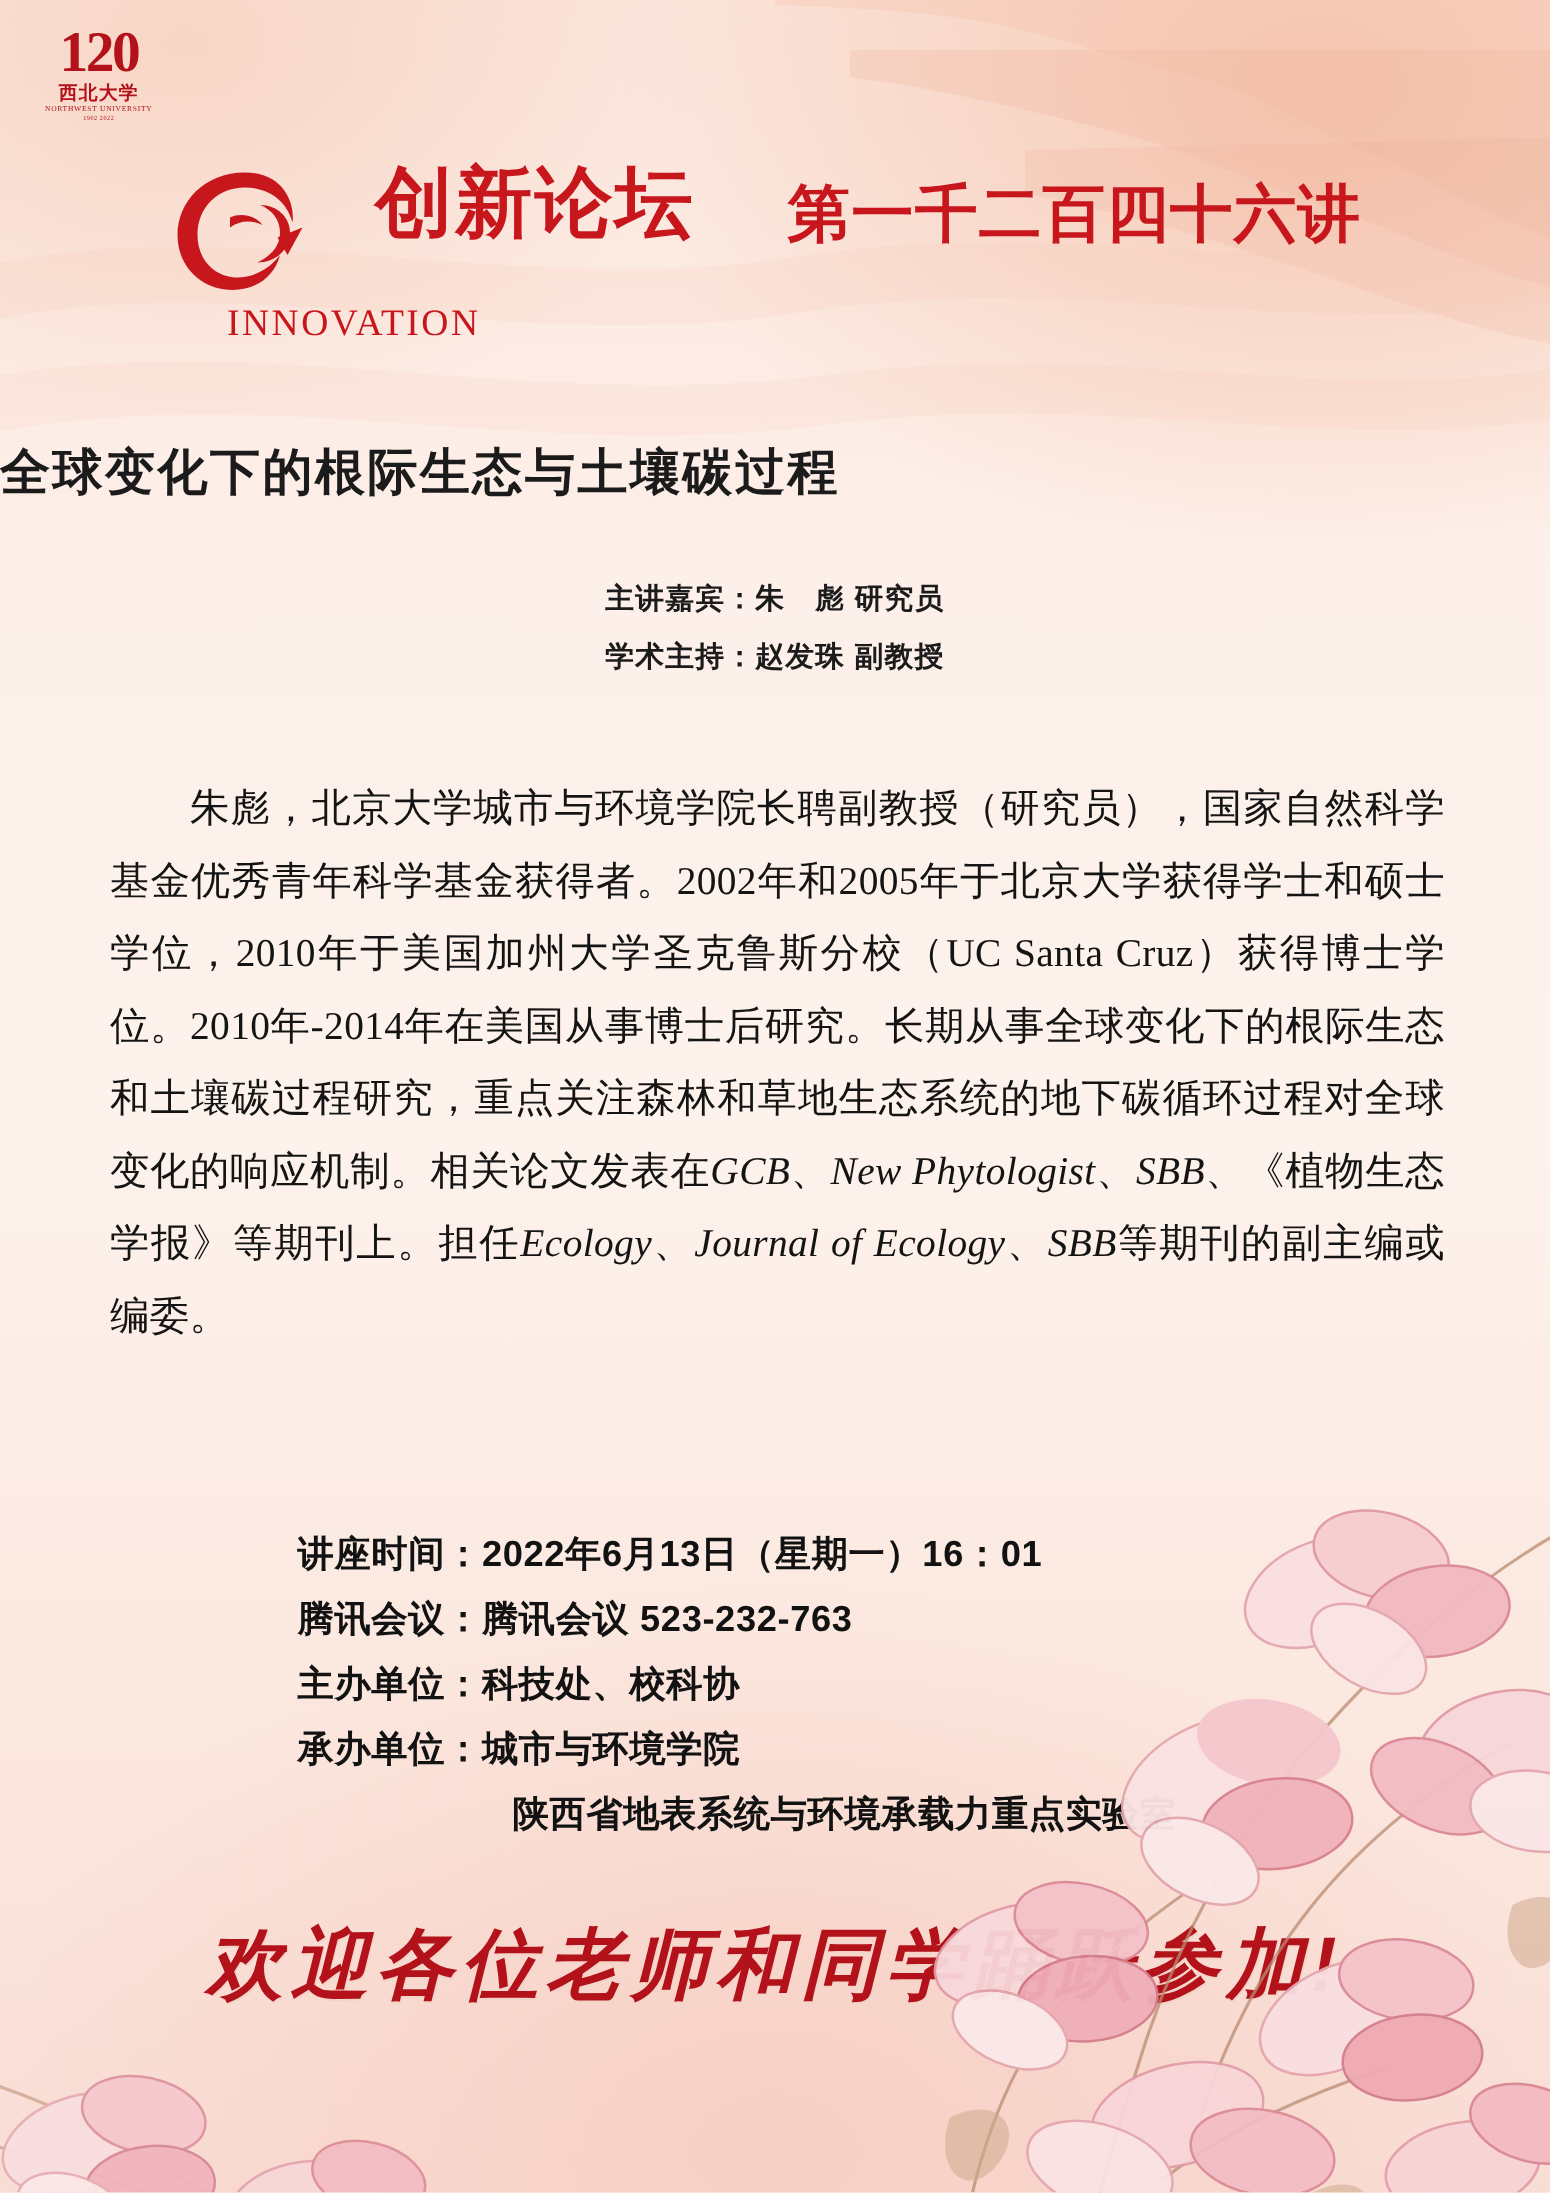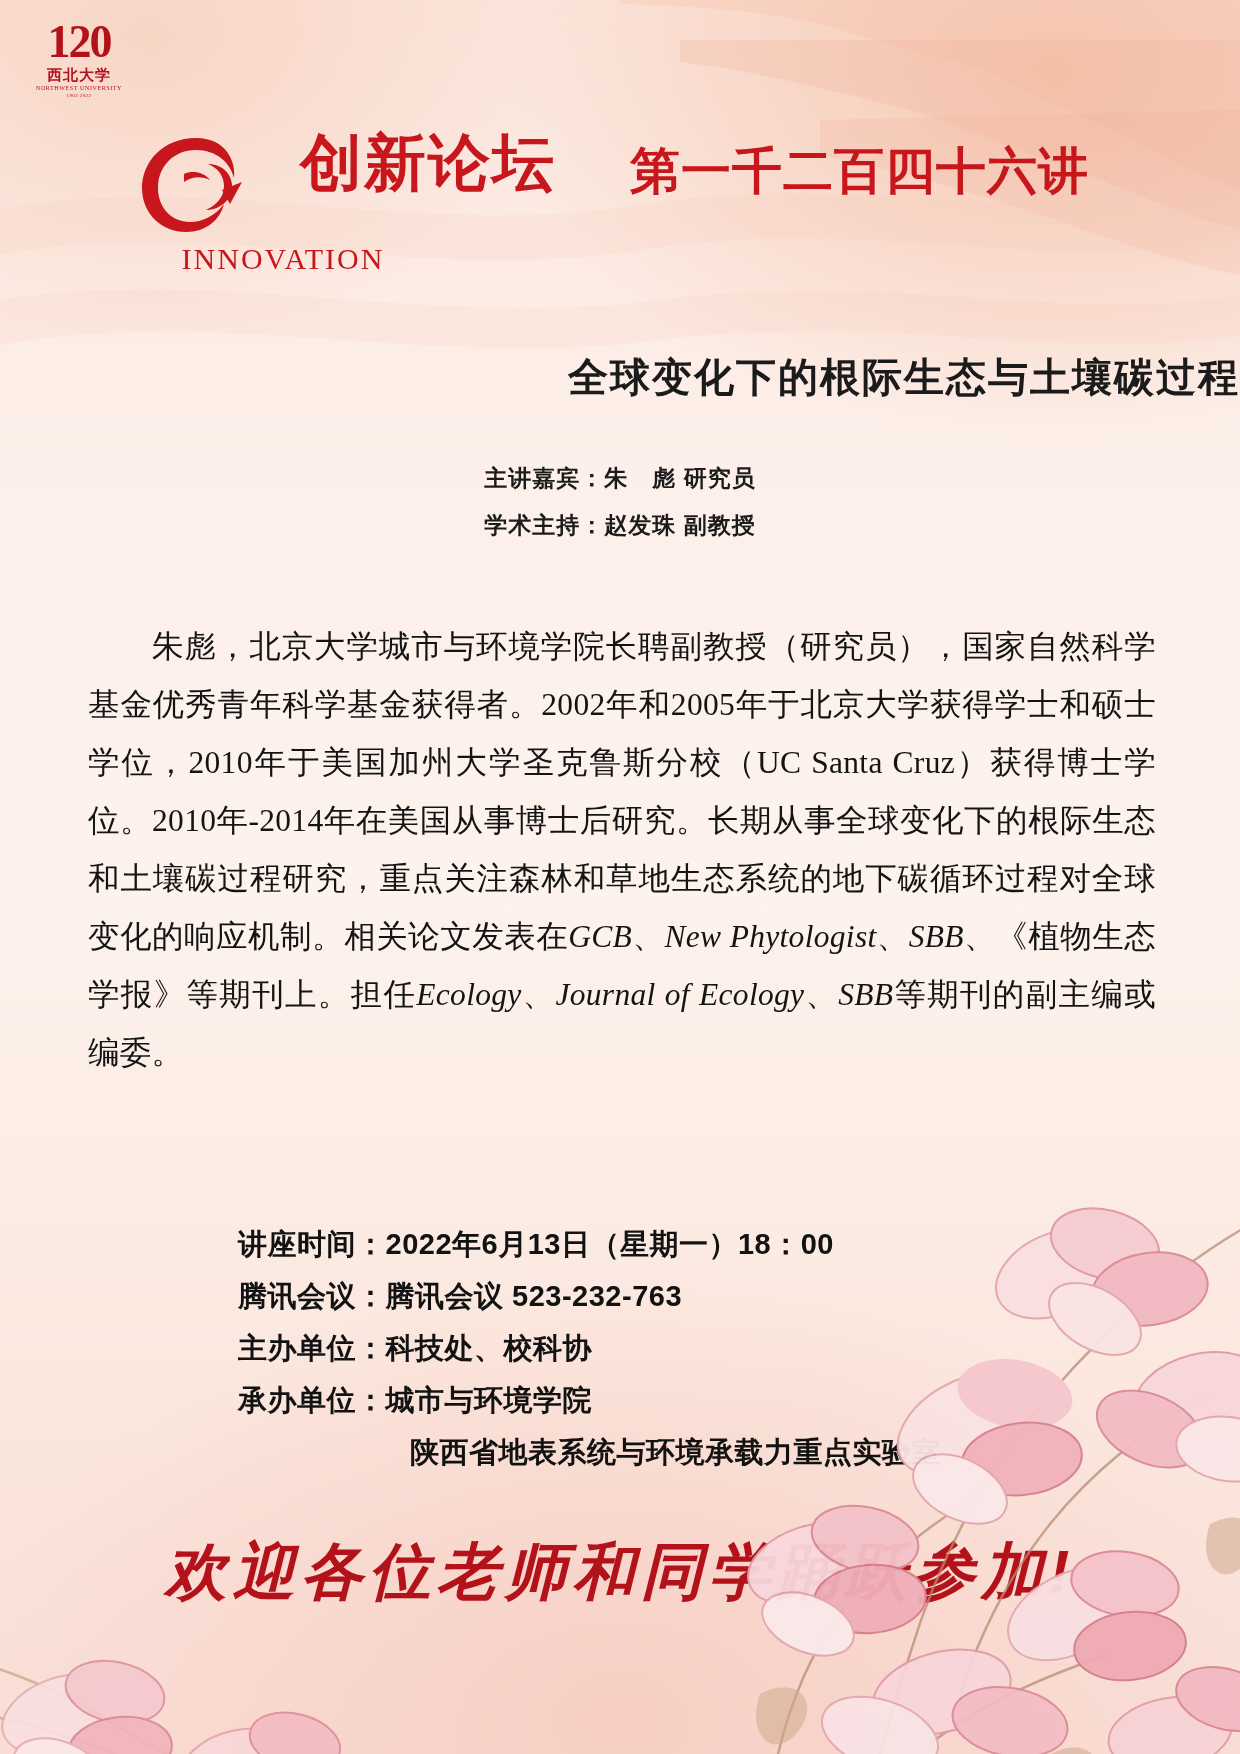--- a/index.html
+++ b/index.html
@@ -131,21 +131,21 @@
     font-family: "Liberation Serif", serif;
     font-size: 30px;
     color: #c8161d;
     letter-spacing: 2px;
   }
 
   
   .talk-title {
     position: absolute;
     top: 350px; left: 0; right: 0;
-    text-align: right;
+    text-align: left;
     font-family: "Liberation Sans", sans-serif;
     font-weight: bold;
     font-size: 40px;
     color: #1b1b1b;
     letter-spacing: 2px;
   }
 
   .speaker-lines {
     position: absolute;
     top: 455px; left: 0; right: 0;
@@ -270,21 +270,21 @@
     <div>主讲嘉宾：朱　彪 研究员</div>
     <div>学术主持：赵发珠 副教授</div>
   </div>
 
   <div class="bio">
     <span>朱彪，北京大学城市与环境学院长聘副教授（研究员），国家自然科学基金优秀青年科学基金获得者。2002年和2005年于北京大学获得学士和硕士学位，2010年于美国加州大学圣克鲁斯分校（UC Santa Cruz）获得博士学位。2010年-2014年在美国从事博士后研究。长期从事全球变化下的根际生态和土壤碳过程研究，重点关注森林和草地生态系统的地下碳循环过程对全球变化的响应机制。相关论文发表在</span><i>GCB</i><span>、</span><i>New Phytologist</i><span>、</span><i>SBB</i><span>、《植物生态学报》等期刊上。担任</span><i>Ecology</i><span>、</span><i>Journal of Ecology</i><span>、</span><i>SBB</i><span>等期刊的副主编或编委。</span>
   </div>
 
   <div class="info">
     <div class="info-row">
-      <span class="lbl">讲座时间：</span><span class="val">2022年6月13日（星期一）18：00</span>
+      <span class="lbl">讲座时间：</span><span class="val">2022年6月13日（星期一）16：01</span>
     </div>
     <div class="info-row">
       <span class="lbl">腾讯会议：</span><span class="val">腾讯会议  523-232-763</span>
     </div>
     <div class="info-row">
       <span class="lbl">主办单位：</span><span class="val">科技处、校科协</span>
     </div>
     <div class="info-row">
       <span class="lbl">承办单位：</span><span class="val">城市与环境学院</span>
     </div>

